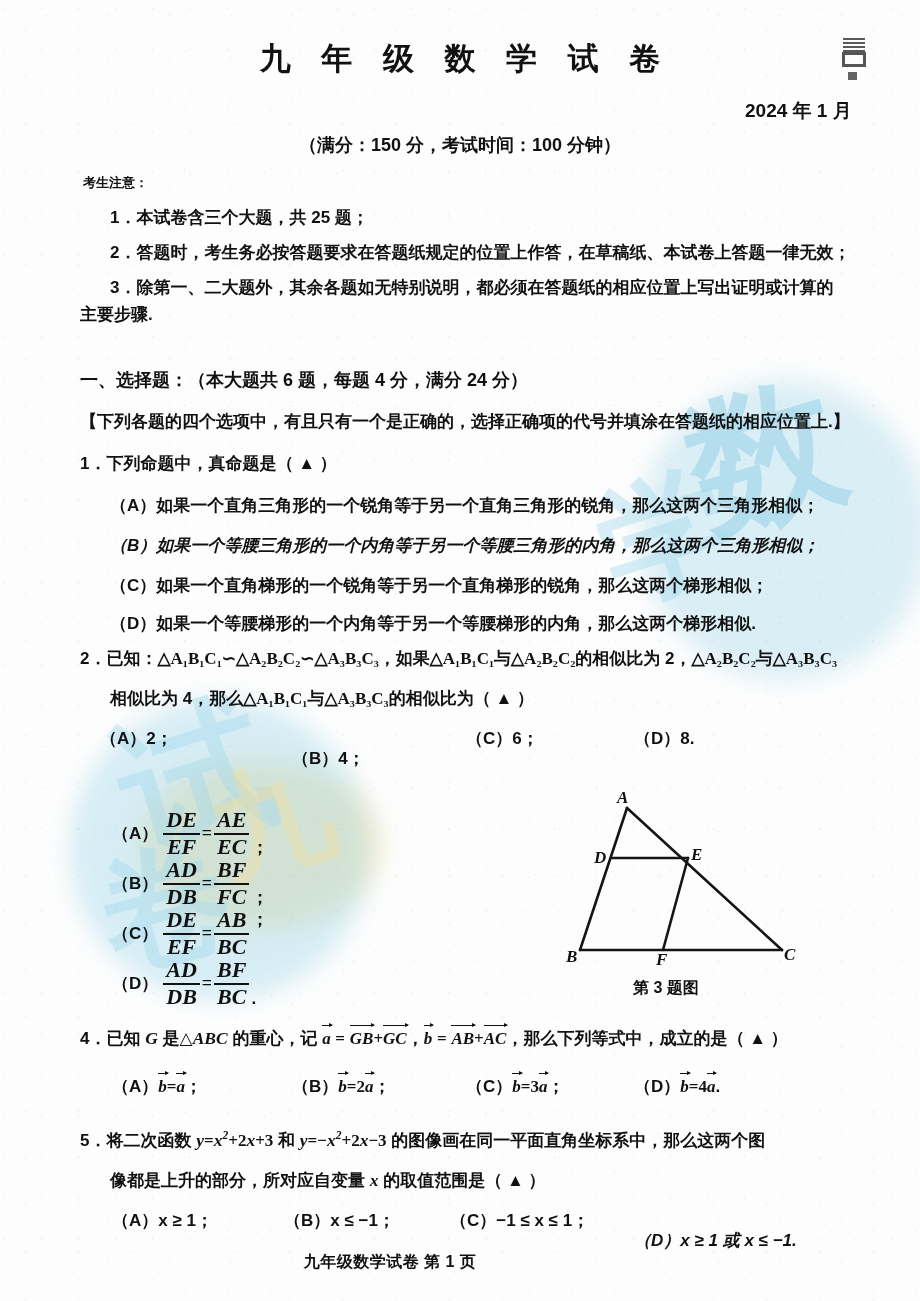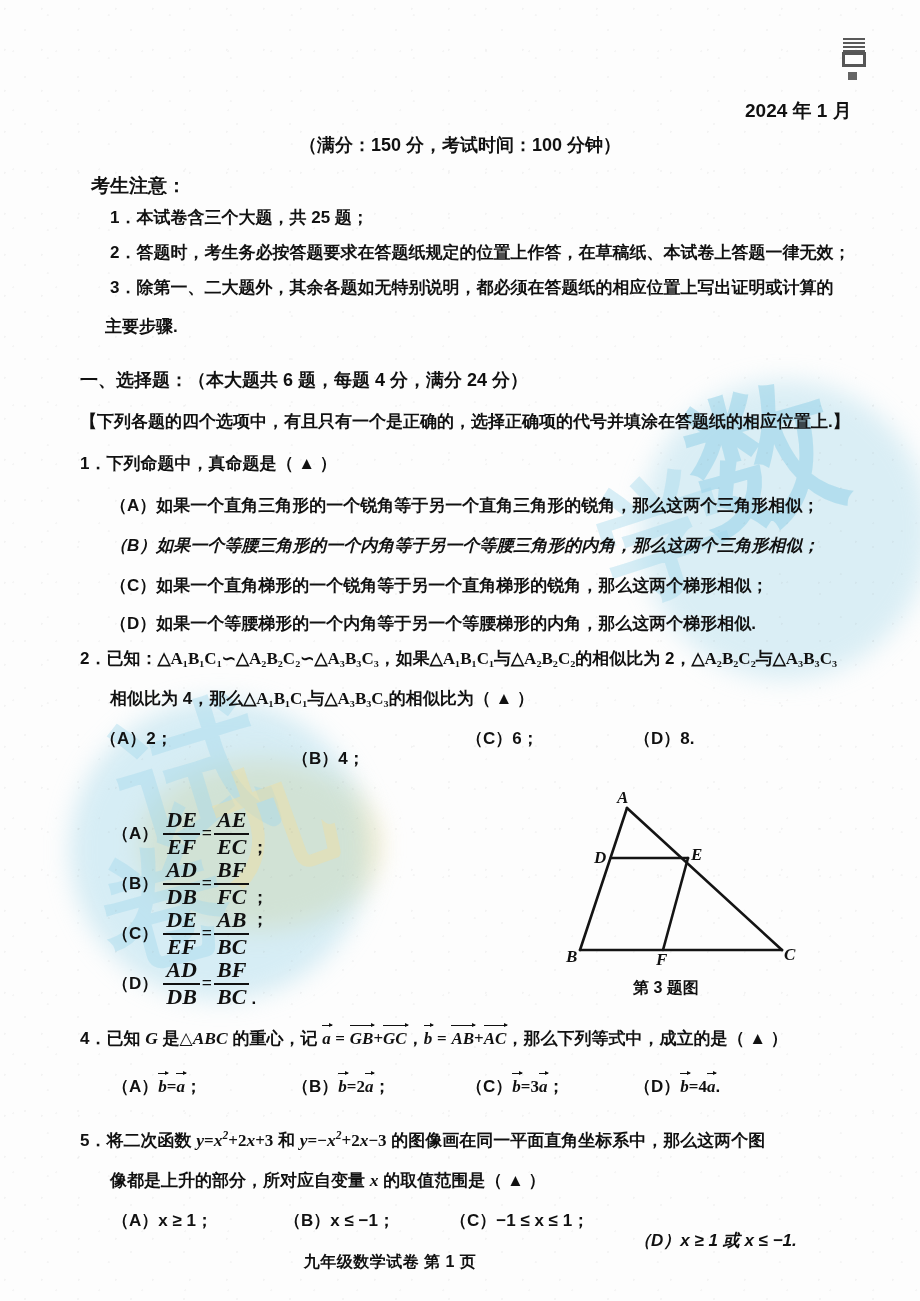--- a/index.html
+++ b/index.html
@@ -121,25 +121,25 @@
   .blk {
     position: absolute;
     z-index: 3;
     font-weight: 700;
     font-family: "Liberation Sans", "DejaVu Sans", sans-serif;
     font-size: 17px;
     line-height: 1.0;
     white-space: nowrap;
   }
 
-  .notice-head { top: 176px; left: 91px; font-size: 19px; }
+  .notice-head { top: 176px; left: 83px; font-size: 13px; }
   .notice-1 { top: 209px; left: 110px; }
   .notice-2 { top: 244px; left: 110px; }
   .notice-3 { top: 279px; left: 110px; }
-  .notice-3b { top: 318px; left: 80px; margin-left: 25px; }
+  .notice-3b { top: 306px; left: 80px; }
 
   .sec-head { top: 371px; left: 80px; font-size: 18px; }
   .sec-sub  { top: 413px; left: 80px; font-size: 17px; }
 
   .q-stem { font-size: 17px; }
   .q-opt  { font-size: 17px; font-weight: 700; }
 
   
   i.m {
     font-family: "Liberation Serif", "DejaVu Serif", serif;
@@ -237,20 +237,21 @@
   <div class="blob" style="left:140px; top:760px; width:240px; height:170px; background:rgba(240,222,160,.55);"></div>
   <div class="blob" style="left:70px; top:700px; width:300px; height:300px; background:rgba(150,210,232,.38);"></div>
   <div class="blob" style="left:640px; top:380px; width:290px; height:300px; background:rgba(150,210,232,.33);"></div>
 
   <div class="wm wm-cyan" style="left:690px; top:380px; font-size:150px; transform:rotate(-16deg);">数</div>
   <div class="wm wm-cyan2" style="left:600px; top:470px; font-size:130px; transform:rotate(-18deg);">学</div>
   <div class="wm wm-cyan2" style="left:120px; top:700px; font-size:150px; transform:rotate(-17deg);">试</div>
   <div class="wm wm-cyan2" style="left:100px; top:840px; font-size:130px; transform:rotate(-15deg);">卷</div>
   <div class="wm wm-yellow" style="left:210px; top:760px; font-size:120px; transform:rotate(-20deg);">九</div>
 
+  <div class="title">九 年 级 数 学 试 卷</div>
 
   <div class="stamp">
     <div class="s1"></div>
       <div class="s2"></div>
       <div class="s3"></div>
   </div>
 
   <div class="date">2024 年 1 月</div>
   <div class="fullmark">（满分：150 分，考试时间：100 分钟）</div>
 

